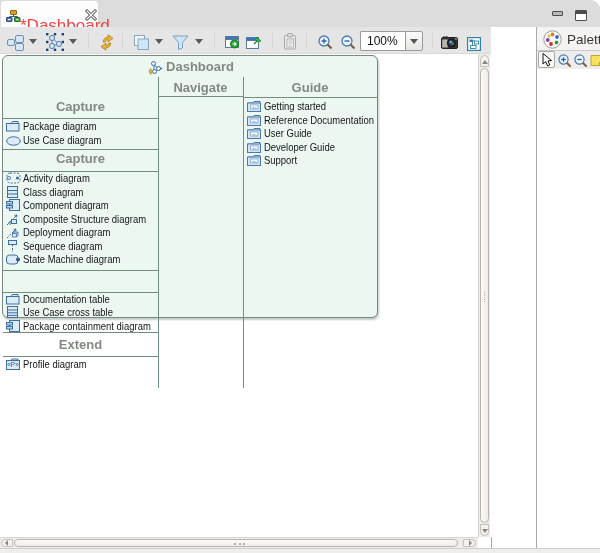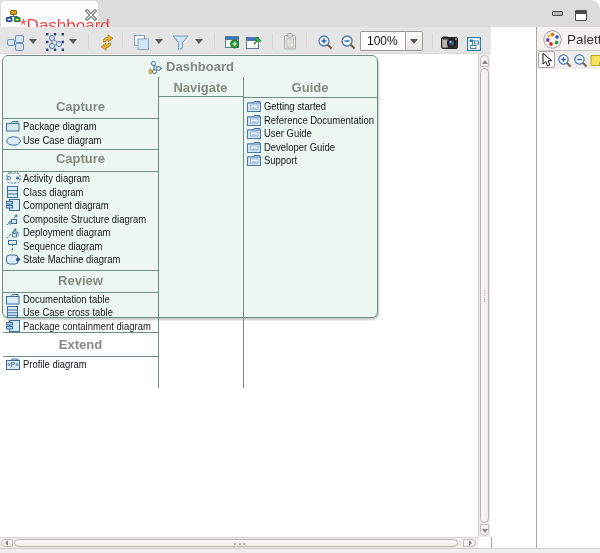--- a/index.html
+++ b/index.html
@@ -288,21 +288,20 @@
           </svg><span>Deployment diagram</span></div>
       <div class="item" style="left:3px;top:184px"><svg width="13" height="13" viewBox="0 0 13 13">
             <rect x="2.5" y="0.5" width="8" height="4" fill="#dcebf8" stroke="#3c6e9f"></rect>
             <line x1="6.5" y1="4.5" x2="6.5" y2="12" stroke="#3c6e9f" stroke-dasharray="2 1.5"></line>
           </svg><span>Sequence diagram</span></div>
       <div class="item" style="left:3px;top:197px"><svg width="15" height="11" viewBox="0 0 15 11">
             <rect x="0.5" y="1" width="11.5" height="9" rx="3" fill="#dcebf8" stroke="#3c6e9f"></rect>
             <circle cx="12" cy="5.5" r="2" fill="#2a5a8f"></circle>
           </svg><span>State Machine diagram</span></div>
       <div class="line" style="left:0;top:214px;width:155px"></div>
-      <div class="hdr" style="left:0;top:218px;width:155px">Review</div>
       <div class="line" style="left:0;top:236px;width:155px"></div>
       <div class="item" style="left:3px;top:237px"><svg width="14" height="12" viewBox="0 0 14 12">
             <path d="M1 3.5 H5 L6.5 1.5 H12 V3.5" fill="#dcebf8" stroke="#3c6e9f"></path>
             <rect x="0.5" y="3.5" width="12.5" height="7.5" fill="#dcebf8" stroke="#3c6e9f"></rect>
           </svg><span>Documentation table</span></div>
       <div class="item" style="left:3px;top:250px"><svg width="13" height="12" viewBox="0 0 13 12">
             <rect x="1.5" y="0.5" width="10" height="11" fill="#dcebf8" stroke="#3c6e9f"></rect>
             <line x1="1.5" y1="4" x2="11.5" y2="4" stroke="#3c6e9f"></line>
             <line x1="1.5" y1="6.8" x2="11.5" y2="6.8" stroke="#3c6e9f"></line>
             <line x1="1.5" y1="9.4" x2="11.5" y2="9.4" stroke="#3c6e9f"></line>

